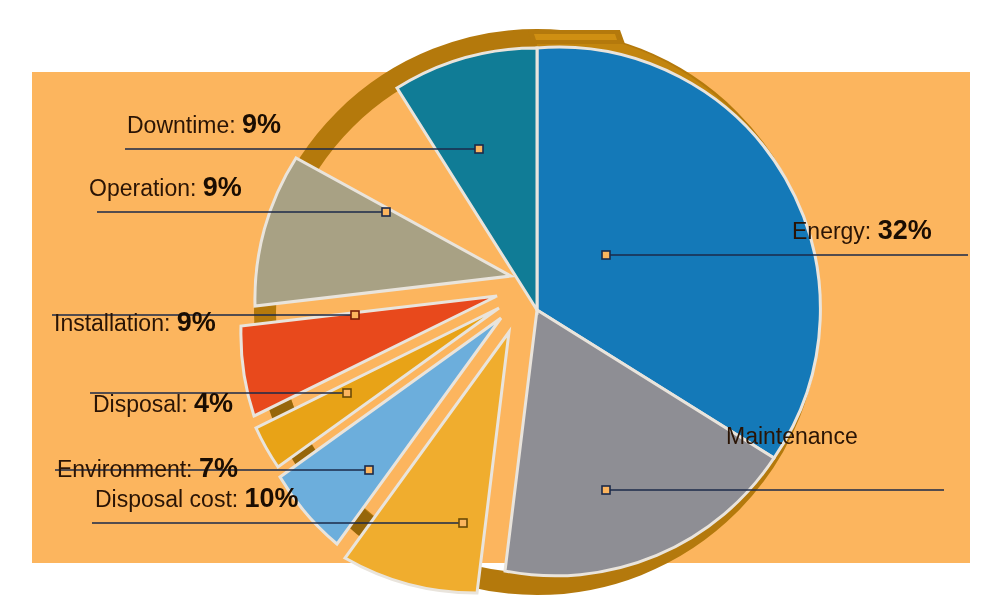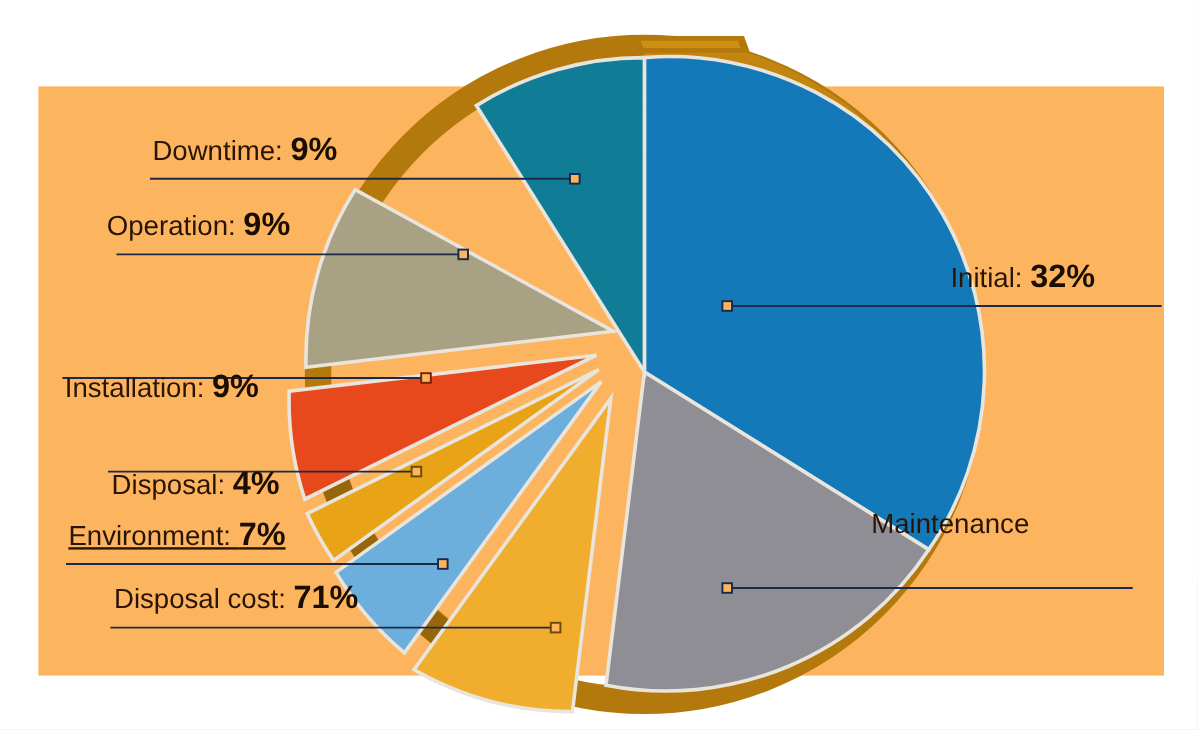--- a/index.html
+++ b/index.html
@@ -101,32 +101,32 @@
   <div class="lbl" style="left:54px;top:277px;margin-top:32px;">
     <span>Installation:</span>
     <span class="pct">9%</span>
   </div>
 
   <div class="lbl" style="left:93px;top:355px;margin-top:35px;">
     <span>Disposal:</span>
     <span class="pct">4%</span>
   </div>
 
-  <div class="lbl" style="left:57px;top:432px;text-decoration:underline;">
+  <div class="lbl" style="left:57px;top:455px;">
     <span>Environment:</span>
     <span class="pct">7%</span>
   </div>
 
   <div class="lbl" style="left:95px;top:485px;">
     <span>Disposal cost:</span>
-    <span class="pct">71%</span>
+    <span class="pct">10%</span>
   </div>
 
   <div class="lbl" style="left:792px;top:217px;">
-    <span>Initial:</span>
+    <span>Energy:</span>
     <span class="pct">32%</span>
   </div>
 
   <div class="lbl two-line" style="left:726px;top:421px;">
     <div>Maintenance</div>
   </div>
 
 </div>
 
 </body></html>

